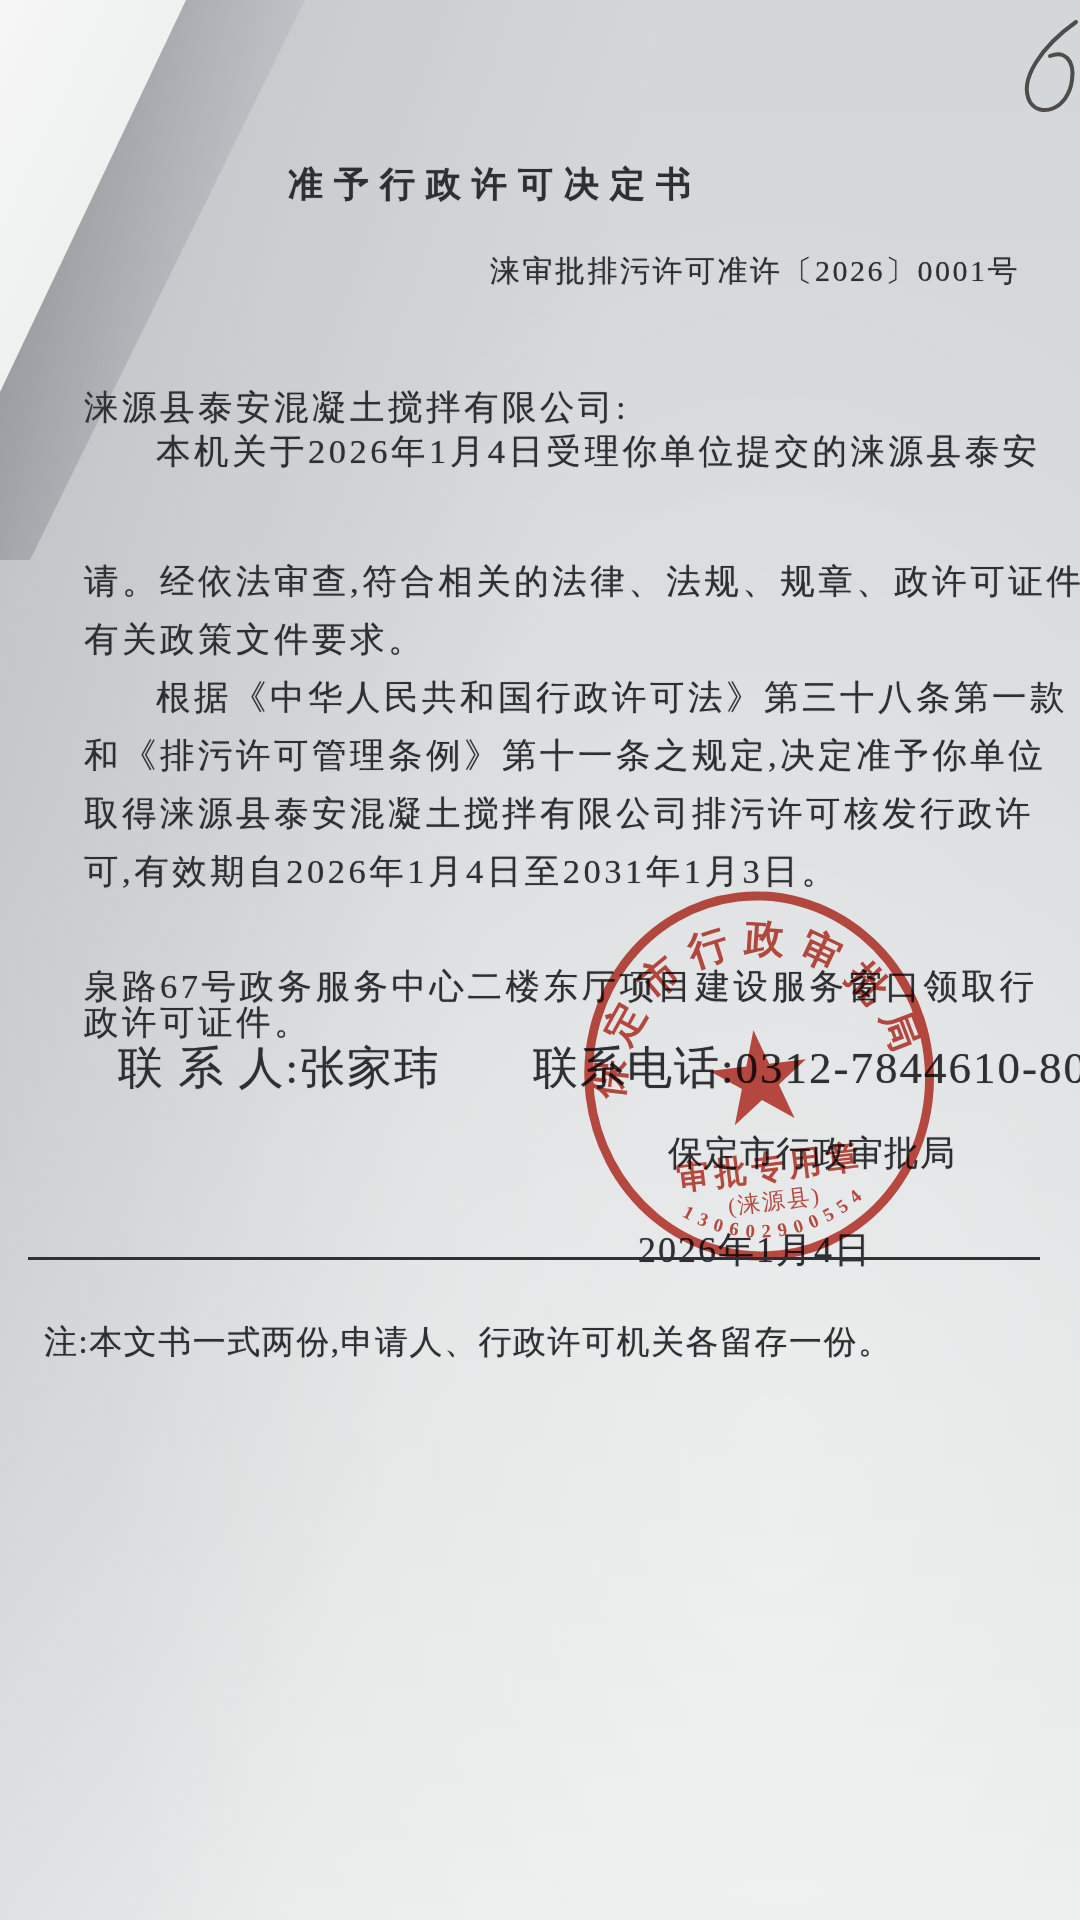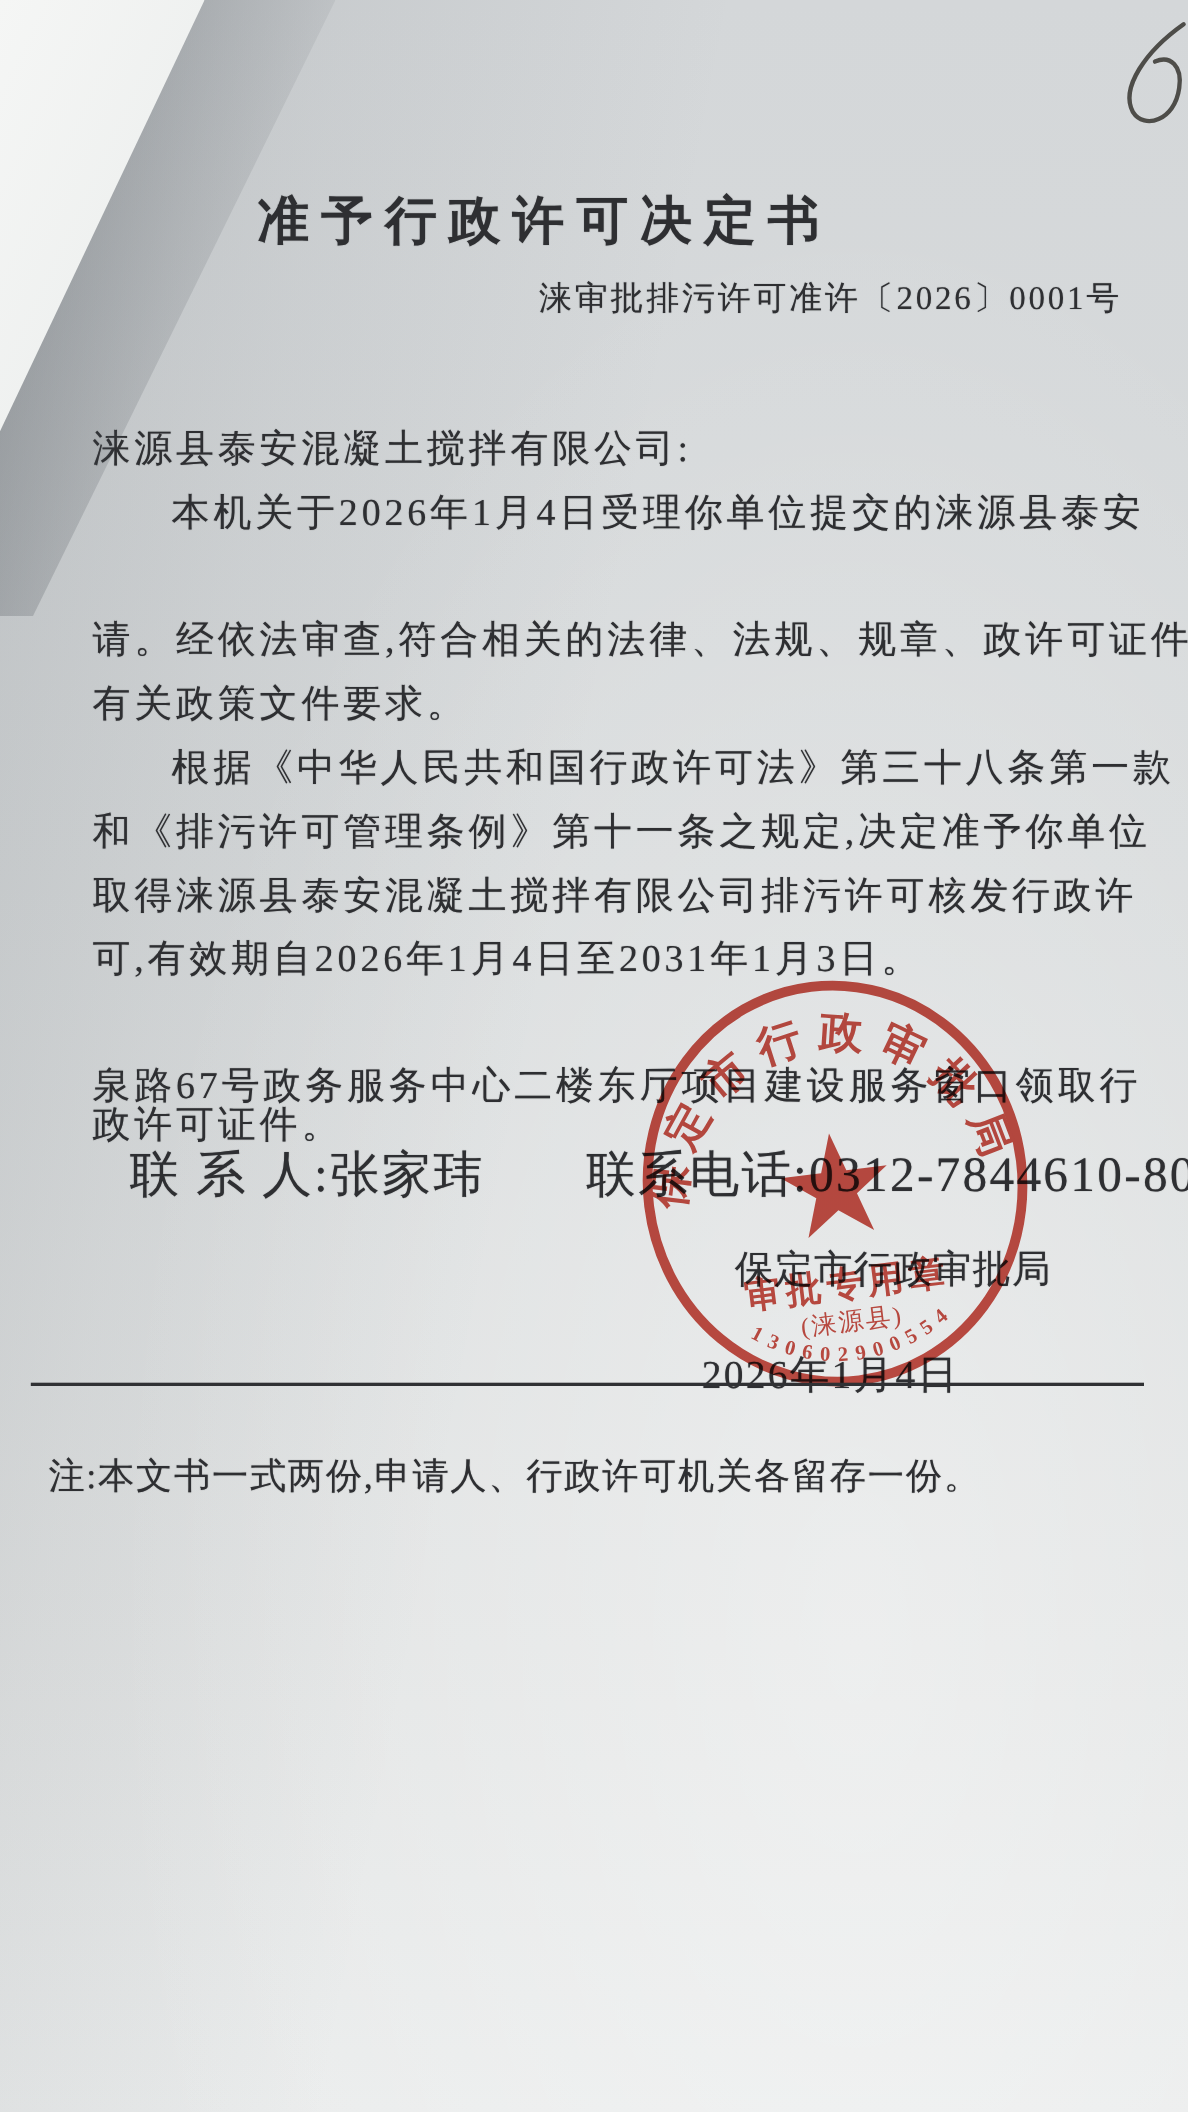--- a/index.html
+++ b/index.html
@@ -24,21 +24,21 @@
     clip-path:polygon(183px 0, 305px 0, 30px 560px, 0 560px, 0 378px);
     background:linear-gradient(104deg, rgba(62,68,75,0.40) 0%, rgba(62,68,75,0.16) 45%, rgba(62,68,75,0) 80%);
   }
   .under-page{
     position:absolute;top:0;left:0;width:220px;height:420px;
     clip-path:polygon(0 0, 186px 0, 0 392px);
     background:linear-gradient(115deg, #f5f6f5 0%, #eef0ef 55%, #e2e4e3 100%);
   }
   
   .t{position:absolute;color:#2e2f32;text-shadow:0 0 1px rgba(46,47,50,0.55);white-space:nowrap;}
-  .title{top:138px;left:0;width:990px;text-align:center;font-size:47px;font-weight:600;letter-spacing:11px;}
+  .title{top:138px;left:0;width:990px;text-align:center;font-size:35px;font-weight:600;letter-spacing:11px;}
   .docnum{top:251px;right:60px;font-size:30px;letter-spacing:2.5px;}
   .line{margin:0;left:84px;font-size:34.5px;letter-spacing:3.5px;}
   .line.indent{left:156px;}
   .contact{top:1026px;left:118px;font-size:45px;letter-spacing:2px;margin-top:12px;}
   .contact .gap{display:inline-block;width:92px;}
   .issuer{top:1130px;left:668px;font-size:35px;letter-spacing:1px;}
   .datefield{top:1198px;left:638px;font-size:36px;letter-spacing:2px;margin-top:28px;}
   .divider{position:absolute;top:1257px;left:28px;width:1012px;height:0;border-top:3px solid #303134;}
   .note{top:1320px;left:44px;font-size:33px;letter-spacing:1.5px;}
   
@@ -62,21 +62,21 @@
 <div class="photo">
 
   <div class="desk"></div>
   <div class="paper">
 
     <h1 class="t title">准予行政许可决定书</h1>
 
     <div class="t docnum">涞审批排污许可准许〔2026〕0001号</div>
 
     <p class="t line" style="top:385px">涞源县泰安混凝土搅拌有限公司:</p>
-    <p class="t line indent" style="top:443px">本机关于2026年1月4日受理你单位提交的涞源县泰安</p>
+    <p class="t line indent" style="top:429px">本机关于2026年1月4日受理你单位提交的涞源县泰安</p>
     <p class="t line" style="top:559px">请。经依法审查,符合相关的法律、法规、规章、政许可证件</p>
     <p class="t line" style="top:617px">有关政策文件要求。</p>
     <p class="t line" style="top:733px">和《排污许可管理条例》第十一条之规定,决定准予你单位</p>
     <p class="t line indent" style="top:675px">根据《中华人民共和国行政许可法》第三十八条第一款</p>
     <p class="t line" style="top:791px">取得涞源县泰安混凝土搅拌有限公司排污许可核发行政许</p>
     <p class="t line" style="top:849px">可,有效期自2026年1月4日至2031年1月3日。</p>
     <p class="t line" style="top:964px">泉路67号政务服务中心二楼东厅项目建设服务窗口领取行</p>
     <p class="t line" style="top:1000px">政许可证件。</p>
 
     <div class="t contact">

